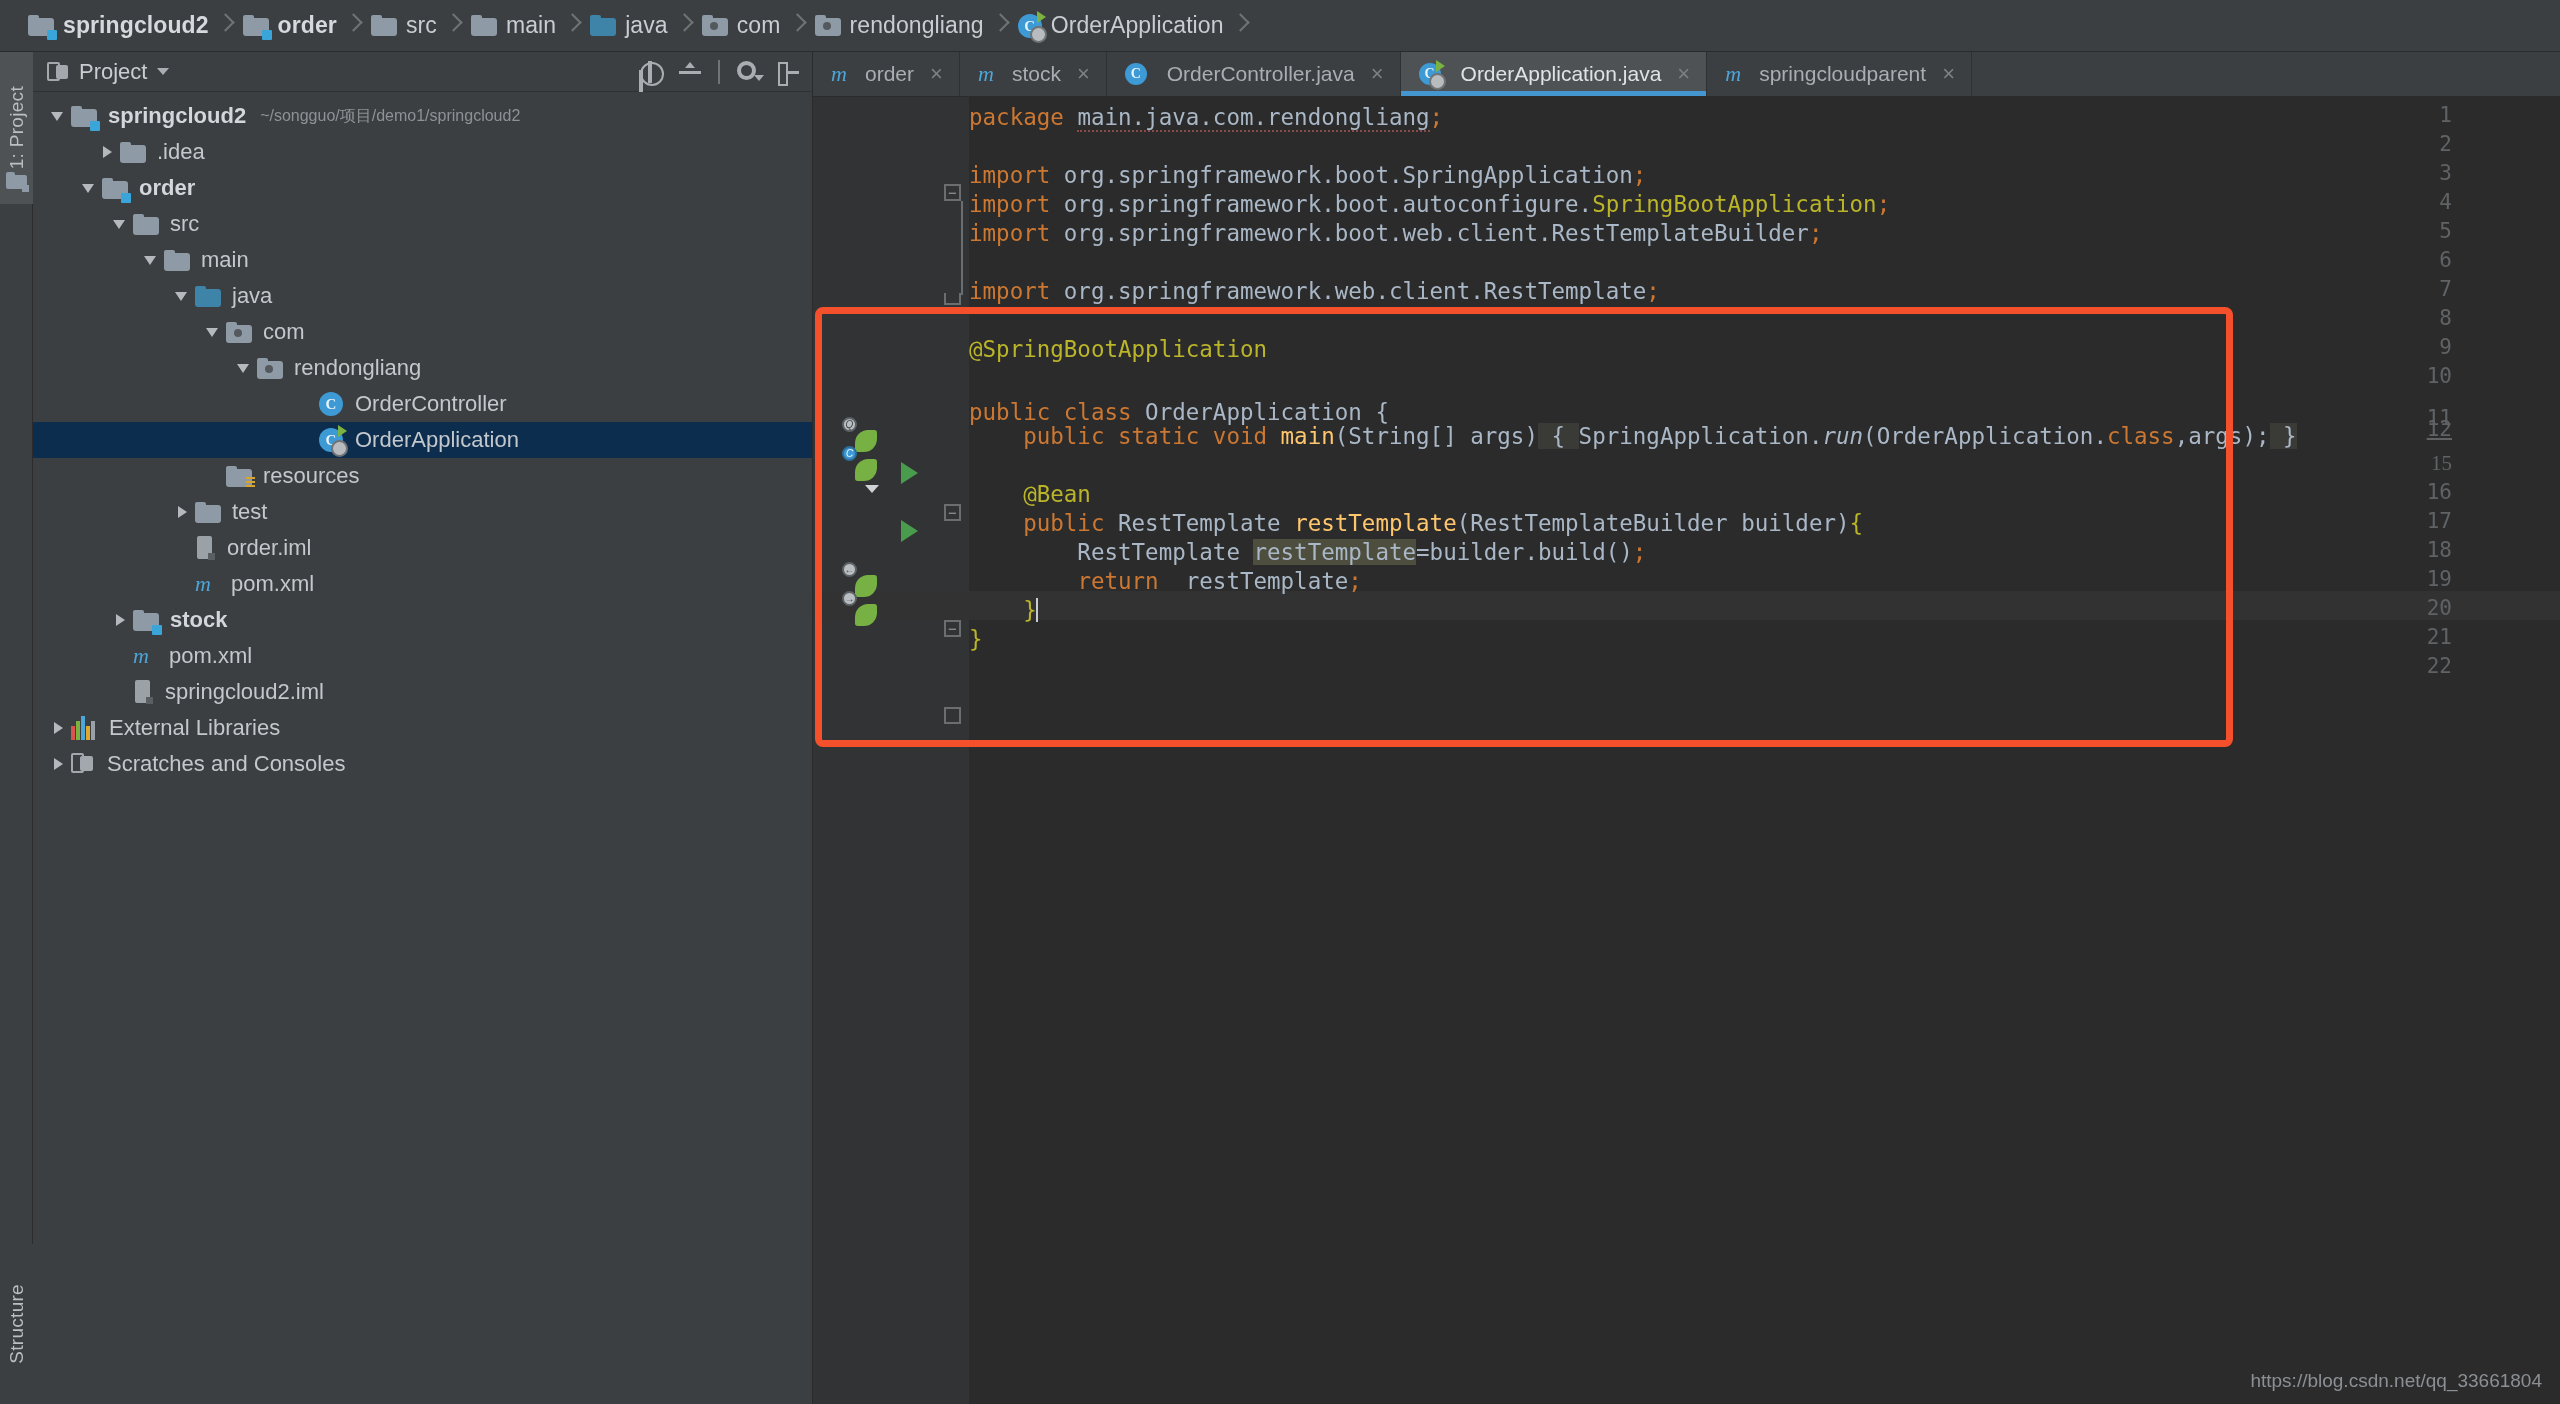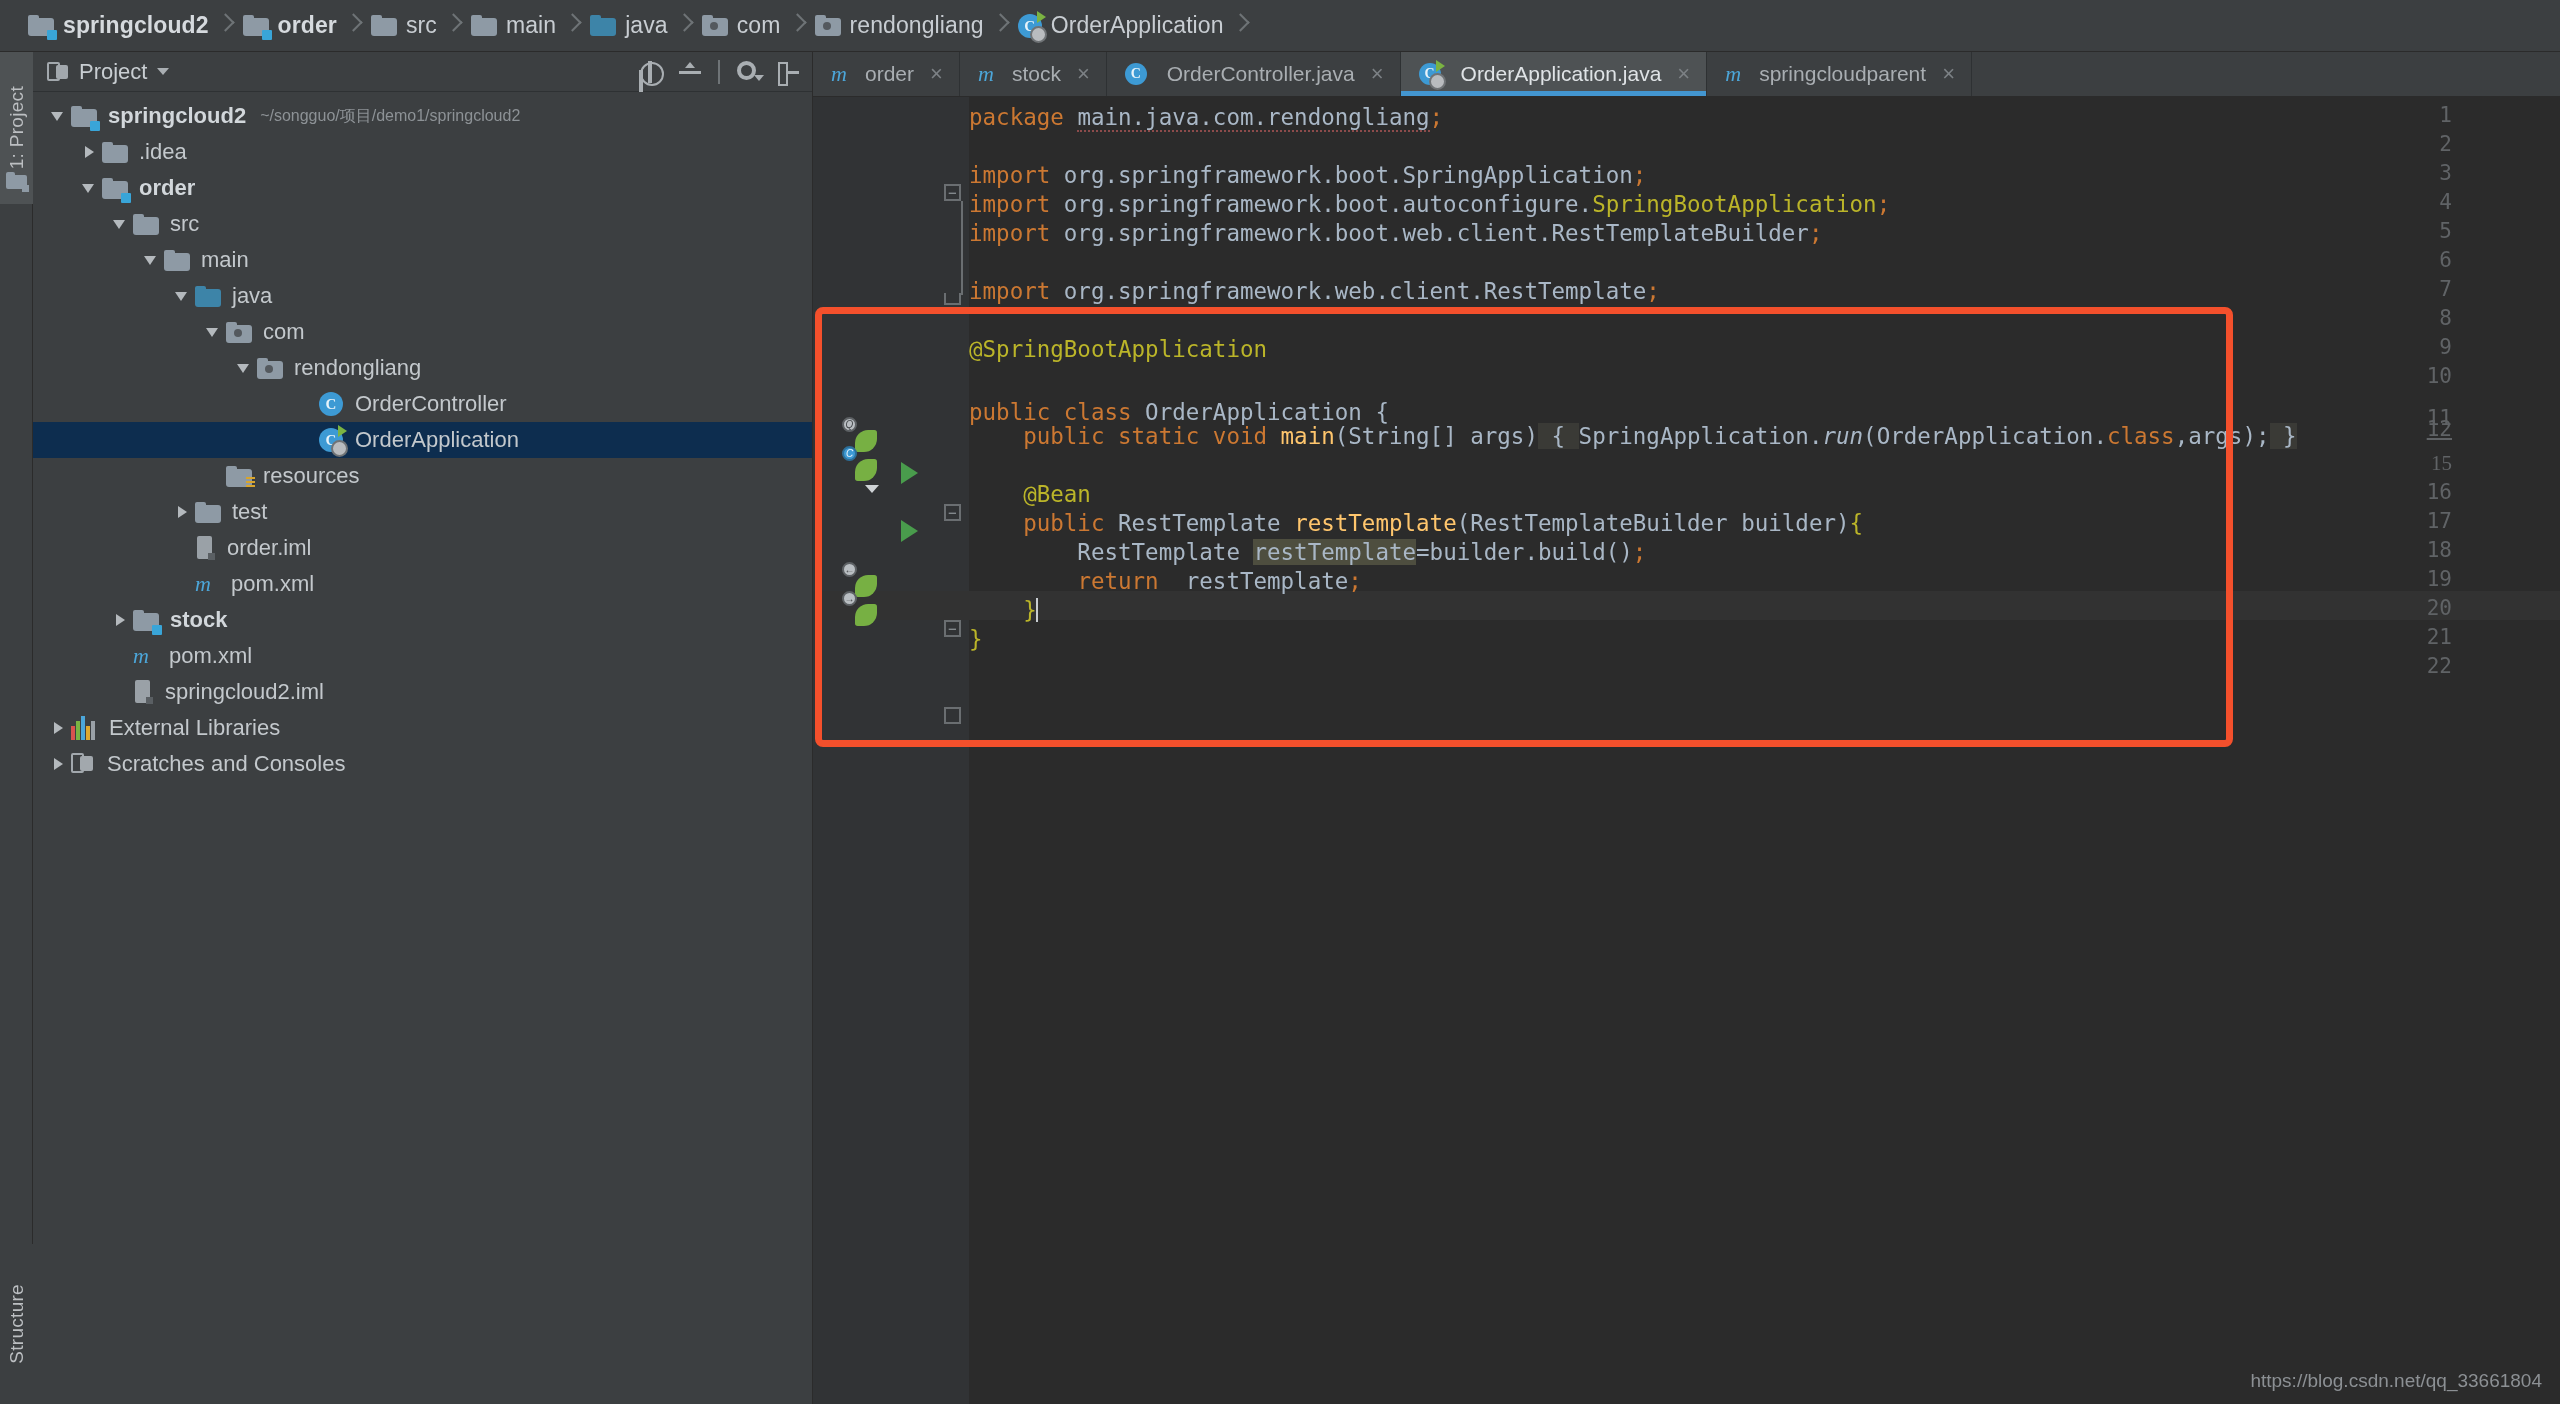--- a/index.html
+++ b/index.html
@@ -378,21 +378,21 @@
         <div class="trow" style="padding-left: 14px;">
           <span class="arrow down"></span>
           <span class="ic ic-folder">
             <i class="tab"></i>
             <i class="f"></i>
             <i class="badge"></i>
           </span>
           <span class="tlabel bold">springcloud2</span>
           <span class="tpath">~/songguo/项目/demo1/springcloud2</span>
         </div>
-        <div class="trow" style="padding-left: 45px; text-align: center;">
+        <div class="trow" style="padding-left: 63px; text-align: center;">
           <span class="arrow right"></span>
           <span class="ic ic-folder">
             <i class="tab"></i>
             <i class="f"></i>
           </span>
           <span class="tlabel">.idea</span>
         </div>
         <div class="trow" style="padding-left: 45px;">
           <span class="arrow down"></span>
           <span class="ic ic-folder">

